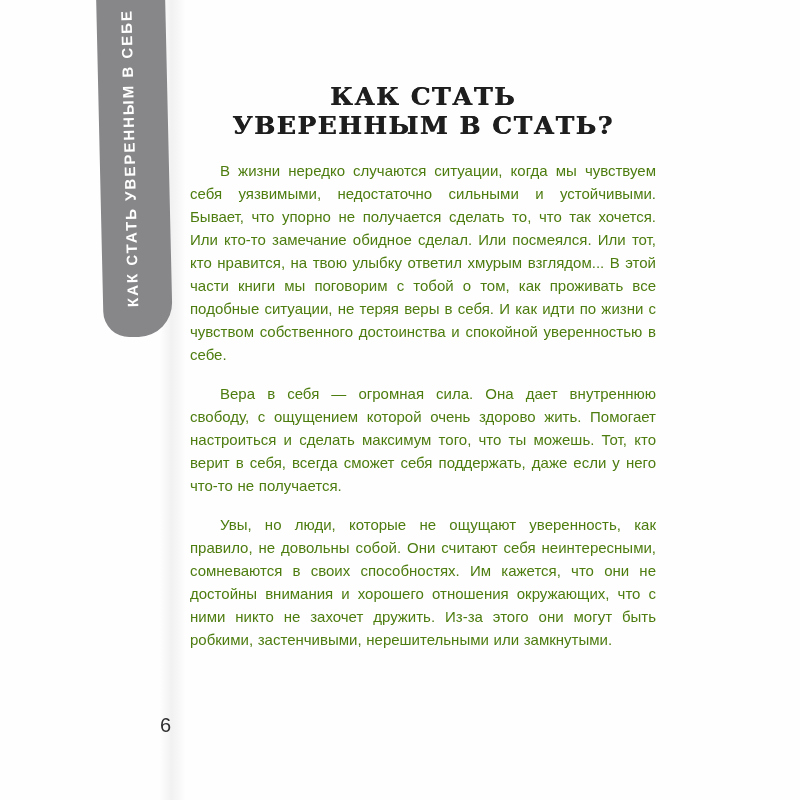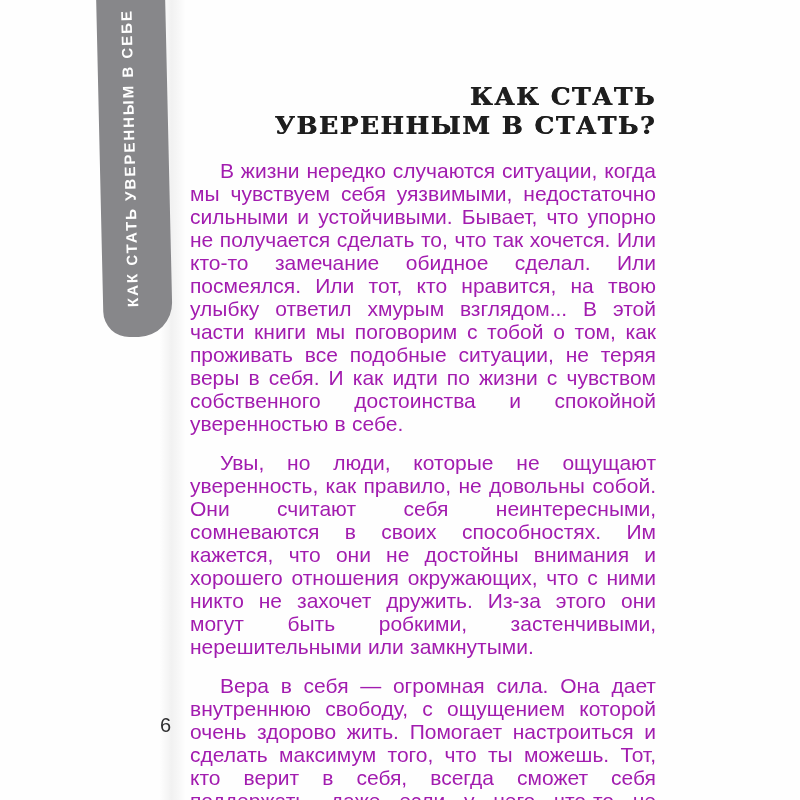--- a/index.html
+++ b/index.html
@@ -60,36 +60,36 @@
   }
 
   .text-column {
     position: absolute;
     left: 190px;
     top: 82px;
     width: 466px;
   }
 
   .page-title {
-    text-align: right;
+    text-align: center;
     font-family: "DejaVu Serif", serif;
     font-weight: 700;
     font-size: 25px;
     line-height: 29px;
     letter-spacing: 1.5px;
     color: #1e1e1e;
     text-shadow: 0.6px 0 0 #1e1e1e;
     margin-bottom: 19px;
   }
 
   .body-text p {
     font-family: "Liberation Sans", sans-serif;
-    font-size: 21px;
+    font-size: 15px;
     line-height: 23px;
-    color: #a21caf;
+    color: #4d7c0f;
     text-align: justify;
     text-indent: 30px;
     margin-bottom: 16px;
     word-spacing: 0.5px;
   }
 
   .page-number {
     position: absolute;
     left: 160px;
     top: 714px;
@@ -111,21 +111,21 @@
 
   <div class="text-column">
 
     <h1 class="page-title">
       <span>КАК СТАТЬ</span><br>
       <span>УВЕРЕННЫМ В СТАТЬ?</span>
     </h1>
 
     <div class="body-text">
       <p>В жизни нередко случаются ситуации, когда мы чувствуем себя уязвимыми, недостаточно сильными и устойчивыми. Бывает, что упорно не получается сделать то, что так хочется. Или кто-то замечание обидное сделал. Или посмеялся. Или тот, кто нравится, на твою улыбку ответил хмурым взглядом... В этой части книги мы поговорим с тобой о том, как проживать все подобные ситуации, не теряя веры в себя. И как идти по жизни с чувством собственного достоинства и спокойной уверенностью в себе.</p>
+      <p>Вера в себя — огромная сила. Она дает внутреннюю свободу, с ощущением которой очень здорово жить. Помогает настроиться и сделать максимум того, что ты можешь. Тот, кто верит в себя, всегда сможет себя поддержать, даже если у него что-то не получается.</p>
       <p>Увы, но люди, которые не ощущают уверенность, как правило, не довольны собой. Они считают себя неинтересными, сомневаются в своих способностях. Им кажется, что они не достойны внимания и хорошего отношения окружающих, что с ними никто не захочет дружить. Из-за этого они могут быть робкими, застенчивыми, нерешительными или замкнутыми.</p>
-      <p>Вера в себя — огромная сила. Она дает внутреннюю свободу, с ощущением которой очень здорово жить. Помогает настроиться и сделать максимум того, что ты можешь. Тот, кто верит в себя, всегда сможет себя поддержать, даже если у него что-то не получается.</p>
     </div>
 
   </div>
 
   <div class="page-number">6</div>
 
 </div>
 
 </body></html>

